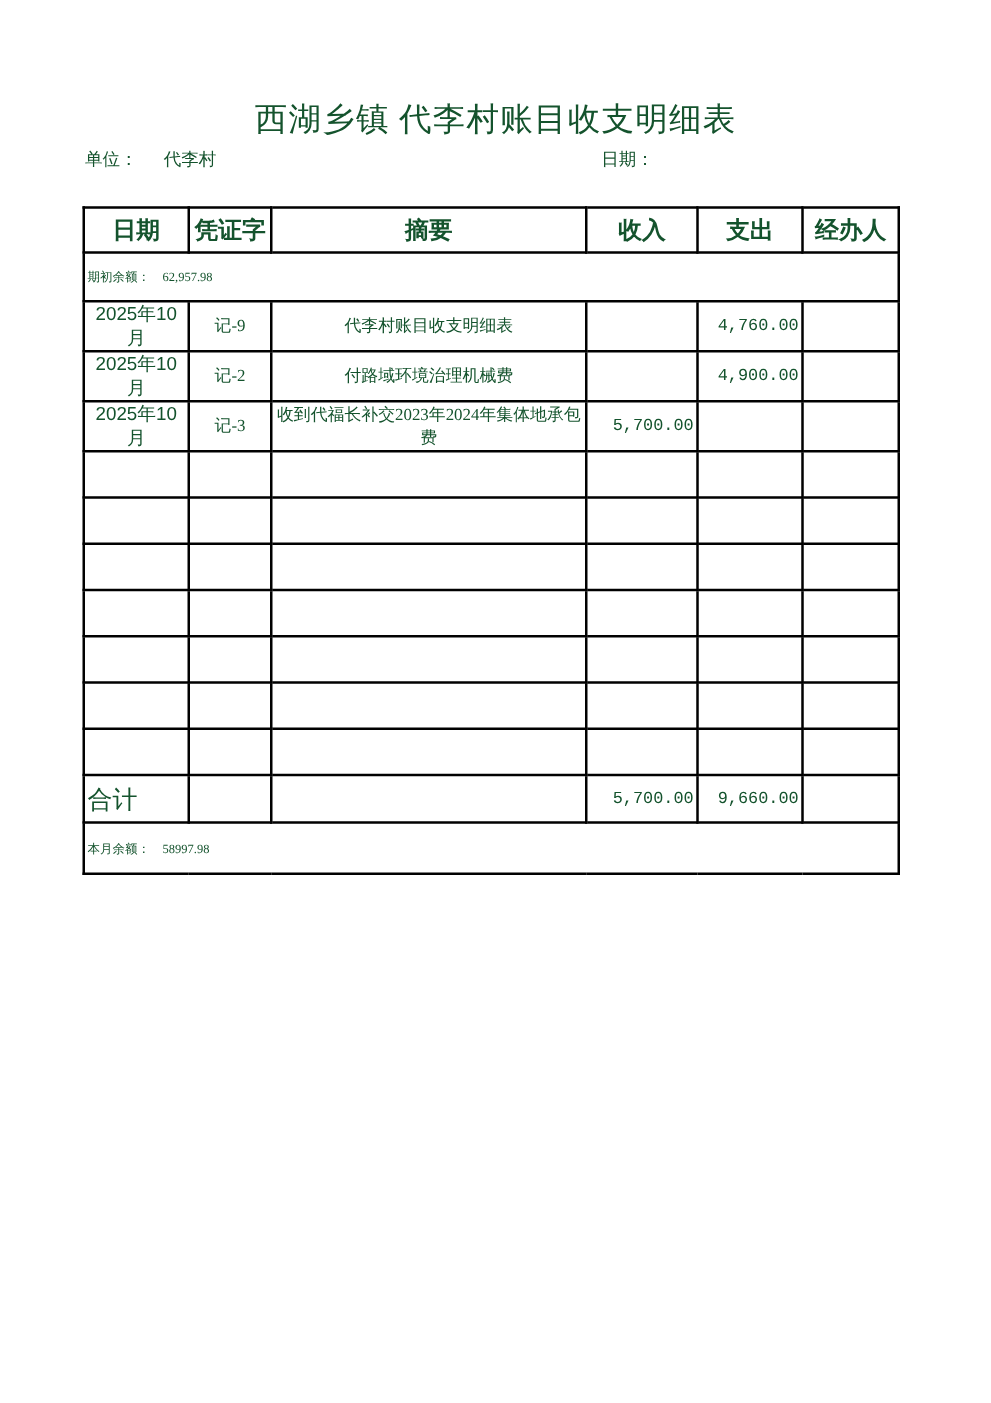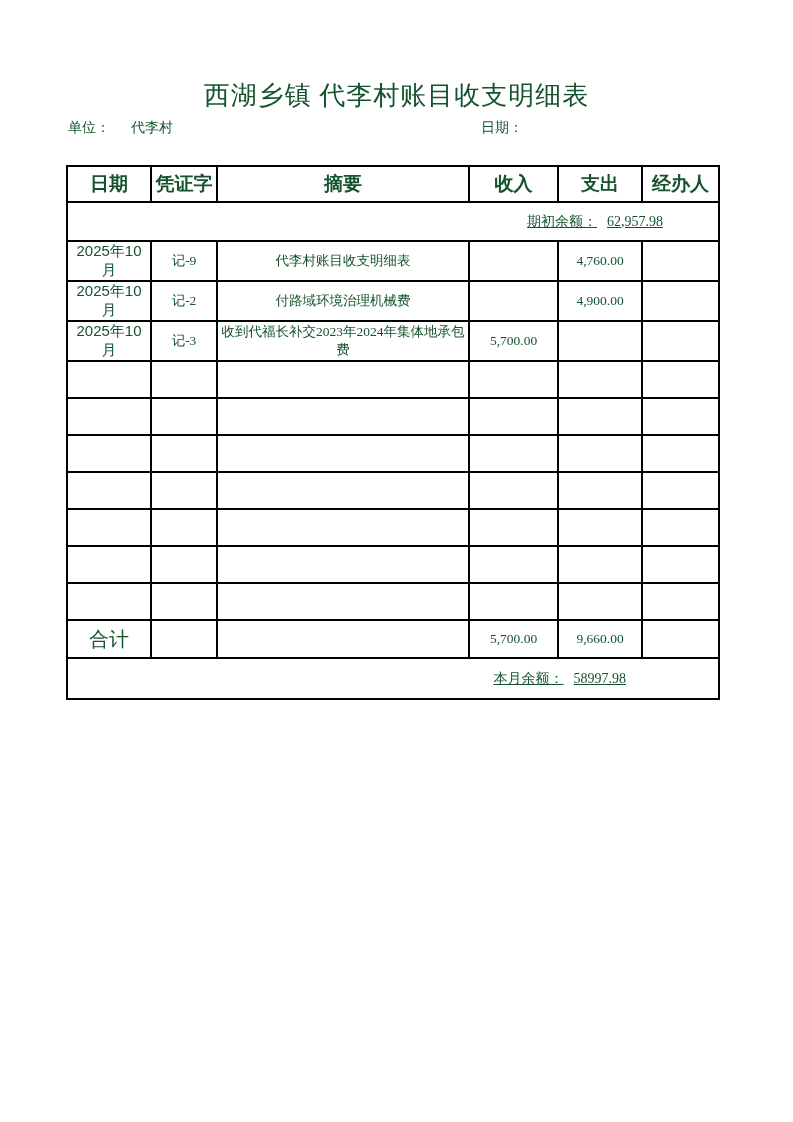--- a/index.html
+++ b/index.html
@@ -58,47 +58,45 @@
   tr.head th {
     height: 34px;
     font-size: 19px;
     font-weight: bold;
     text-align: center;
     font-family: "Liberation Sans", "DejaVu Sans", sans-serif;
   }
   tr.balance-open td { height: 37px; }
   tr.balance-close td { height: 39px; }
   .balance-cell {
-    text-align: right;
-    font-size: 14px;
-    text-decoration: underline;
+    font-size: 10px;
   }
   tr.balance-open .balance-cell { padding-right: 55px; }
   tr.balance-close .balance-cell { padding-right: 92px; }
   .balance-cell .bal-value { margin-left: 10px; }
 
   tr.data-row td { height: 35px; }
   tr.empty-row td { height: 35px; }
   tr.total-row td { height: 36px; }
 
   .c-date {
     font-family: "Liberation Sans", "DejaVu Sans", sans-serif;
     font-size: 15px;
     text-align: center;
     padding: 0 1px;
     border-radius: 18px;
   }
   .c-voucher { text-align: center; }
   .c-summary { text-align: center; line-height: 1.3; }
-  .c-num { text-align: center; padding-right: 3px; }
+  .c-num { text-align: right; padding-right: 3px; font-family: Liberation Mono, monospace; }
   .c-handler { text-align: center; }
   .total-label-cell {
     font-family: "Liberation Sans", "DejaVu Sans", sans-serif;
     font-size: 20px;
-    text-align: center;
+    text-align: left;
     padding-left: 2px;
   }
 </style>
 </head>
 <body>
 
 <div class="page">
 
   <h1 class="title">西湖乡镇 代李村账目收支明细表</h1>
 

